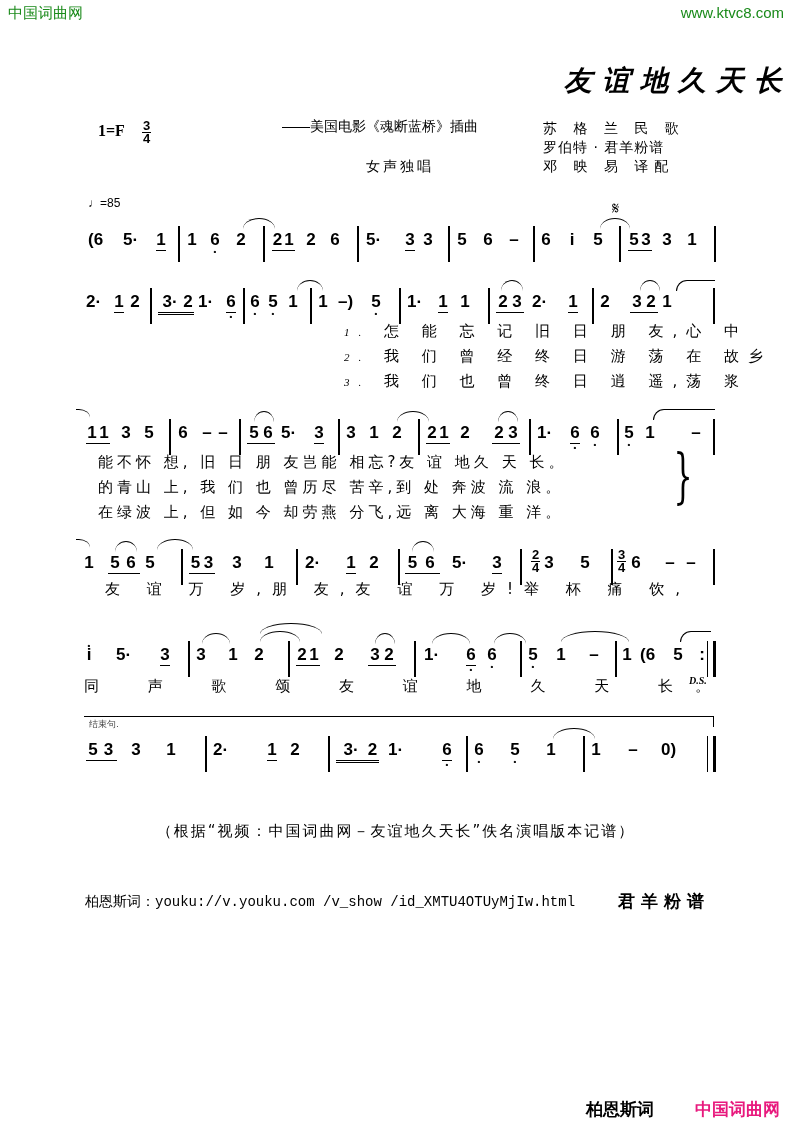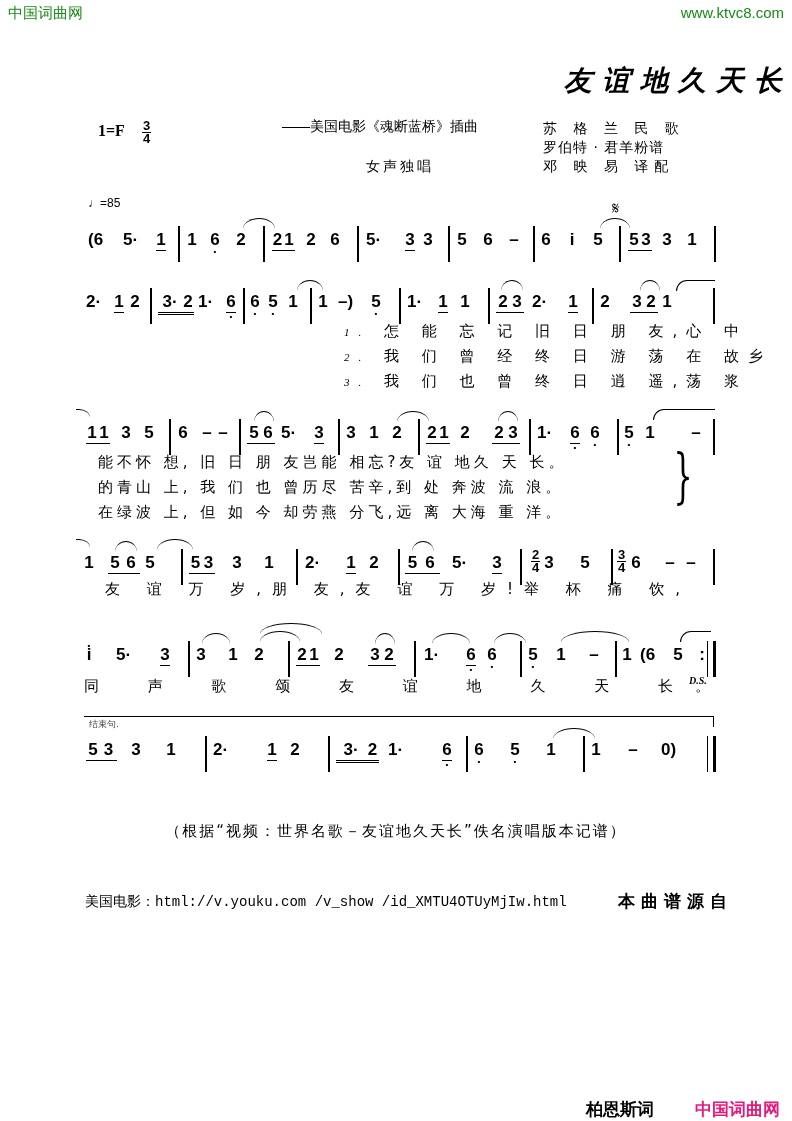--- a/index.html
+++ b/index.html
@@ -293,19 +293,19 @@
   <span class="n dotb" style="left:510px;">5</span>
   <span class="n" style="left:546px;">1</span>
   <div class="slur" style="left:553px; top:-12px; width:42px;"></div>
   <div class="bar" style="left:583px; top:-4px;"></div>
   <span class="n" style="left:591px;">1</span>
   <span class="n" style="left:628px;">–</span>
   <span class="n" style="left:661px;">0)</span>
   <div class="dbar" style="left:707px; top:-4px;"></div>
 </div>
 
-<div class="abs note-src">（根据“视频：世界名歌－友谊地久天长”佚名演唱版本记谱）</div>
+<div class="abs note-src">（根据“视频：中国词曲网－友谊地久天长”佚名演唱版本记谱）</div>
 <div class="abs link">
-  <span class="lbl">美国电影：</span><span>html://v.youku.com /v_show /id_XMTU4OTUyMjIw.html</span>
-</div>
-<div class="abs signer">本曲谱源自</div>
+  <span class="lbl">柏恩斯词：</span><span>youku://v.youku.com /v_show /id_XMTU4OTUyMjIw.html</span>
+</div>
+<div class="abs signer">君羊粉谱</div>
 <div class="abs src1">柏恩斯词</div>
 <div class="abs src2">中国词曲网</div>
 
 </body></html>

